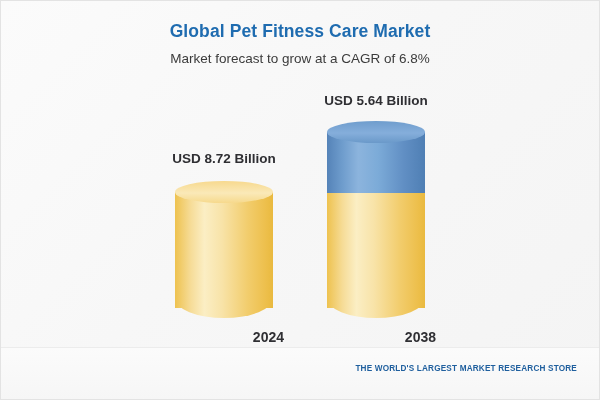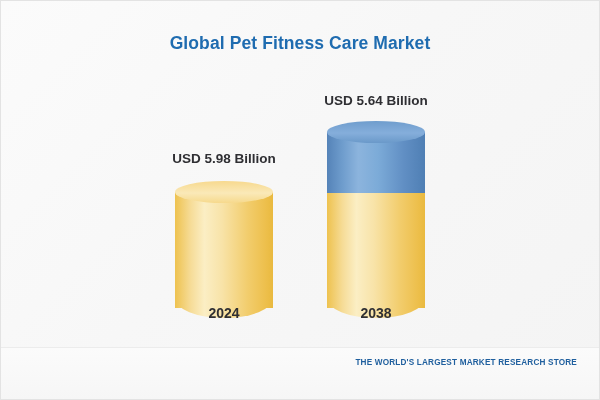--- a/index.html
+++ b/index.html
@@ -19,21 +19,21 @@
   }
 
   
   .header {
     position: absolute;
     top: 0; left: 0; right: 0;
     text-align: center;
     padding-top: 20px;
   }
   .chart-title {
-    margin: 12px;
+    margin: 0;
     font-size: 17.5px;
     font-weight: bold;
     color: #1f6cb0;
     letter-spacing: .1px;
   }
   .chart-subtitle {
     margin: 9px 0 0 0;
     font-size: 13.5px;
     font-weight: normal;
     color: #3b3b3b;
@@ -134,22 +134,22 @@
   }
   .base-yellow {
     background: linear-gradient(to right,
         #eec24f 0%, #f6dc97 16%, #fbeec4 30%,
         #f8e3a8 48%, #f2cd6d 74%, #edbf4b 93%, #e9b93f 100%);
   }
 
   .year-label {
     position: absolute;
     width: 100%;
-    text-align: center;
-    top: 222px;
+    text-align: right;
+    top: 246px;
     font-size: 14px;
     font-weight: bold;
     color: #2f2f33;
   }
 
   
   .footer {
     position: absolute;
     left: 0; right: 0; bottom: 0;
     height: 51px;
@@ -173,41 +173,42 @@
   .logo-main {
     font-size: 18.5px;
     font-weight: bold;
     letter-spacing: .3px;
     color: #1f5f9e;
     line-height: 1.05;
     white-space: nowrap;
   }
   .logo-and { color: #f0a92b; }
   .logo-tagline {
-    margin-top: 3px;
+    margin-top: 9px;
     font-size: 8.2px;
     font-weight: bold;
     letter-spacing: .18px;
     color: #1f5f9e;
     white-space: nowrap;
   }
 </style>
 </head>
 <body>
 
 <div id="infographic">
 
   <div class="header">
     <h1 class="chart-title">Global Pet Fitness Care Market</h1>
+    <p class="chart-subtitle">Market forecast to grow at a CAGR of 6.8%</p>
   </div>
 
   <div class="plot">
 
     <div class="bar-group g2024">
-      <div class="value-label">USD 5.98 Billion</div>
+      <div class="value-label">USD 8.72 Billion</div>
 
       <div class="cylinder">
         <div class="seg seg-yellow" style="top:11px; height:116px;"></div>
         <div class="base base-yellow" style="top:117px;"></div>
         <div class="cap cap-yellow" style="top:0;"></div>
       </div>
 
       <div class="year-label">2024</div>
     </div>
 

